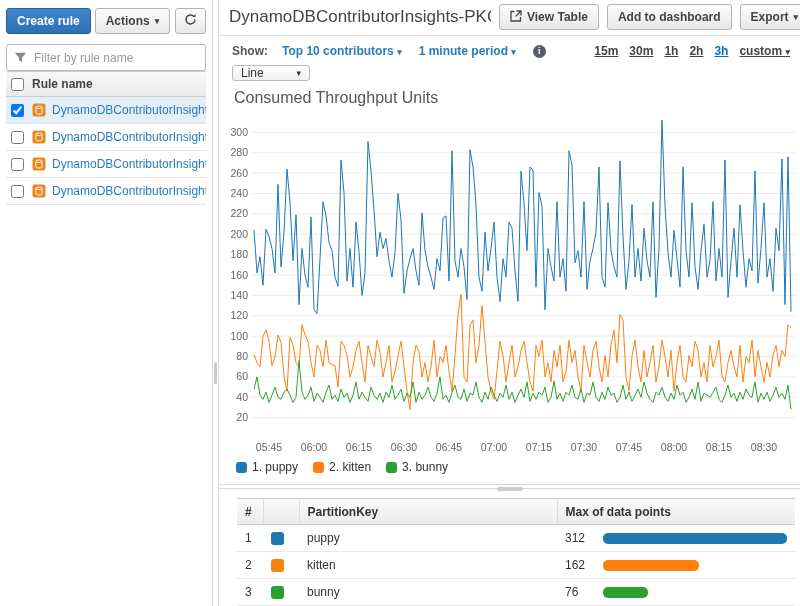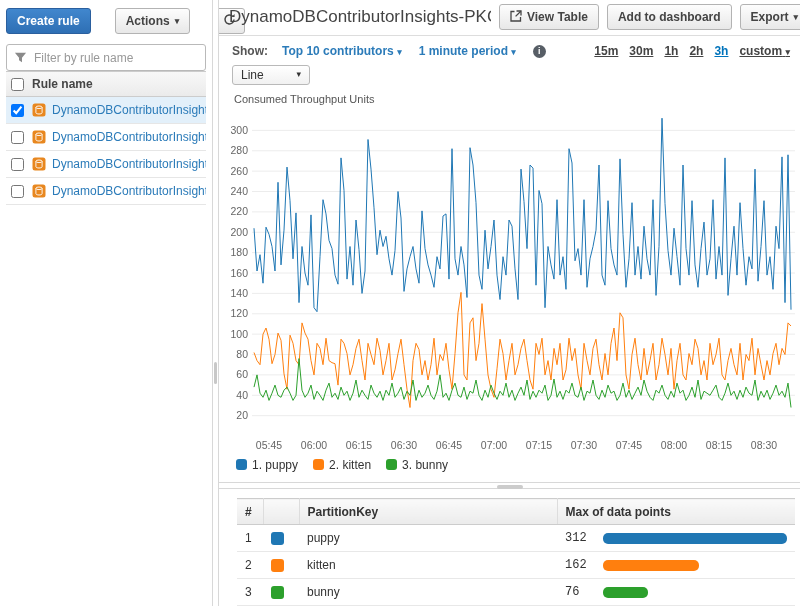--- a/index.html
+++ b/index.html
@@ -5,21 +5,21 @@
   * { box-sizing: border-box; margin: 0; padding: 0; }
   html,body { width: 800px; height: 606px; }
   body {
     font-family: "Liberation Sans", sans-serif;
     font-size: 12px; color: #333; background: #fff; overflow: hidden;
   }
   .app { display: flex; height: 100%; }
 
   
   .sidebar { width: 212px; flex-shrink: 0; padding: 8px 6px 0 6px; }
-  .toolbar { display: flex; gap: 24px; align-items: center; margin-bottom: 10px; }
+  .toolbar { display: flex; gap: 4px; align-items: center; margin-bottom: 10px; }
   .btn {
     display: inline-flex; align-items: center; gap: 5px;
     background: linear-gradient(#fdfdfd,#e8e8e8);
     border: 1px solid #b3b3b3; border-radius: 3px;
     padding: 4px 10px; font-weight: bold; color: #444; font-size: 12px;
     cursor: pointer; white-space: nowrap; height: 26px;
   }
   .btn-primary { background: linear-gradient(#4187ce,#2e6fb4); border-color: #2a5f9e; color: #fff; }
   .btn-icon { padding: 4px 8px; }
   .caret { font-size: 9px; line-height: 1; }
@@ -70,21 +70,21 @@
   .range { cursor: pointer; text-decoration: underline; }
   .range.active { color: #0073bb; text-align: center; }
 
   .select-box {
     display: inline-flex; align-items: center; justify-content: space-between;
     width: 78px; height: 25px; border: 1px solid #b9b9b9; border-radius: 3px;
     padding: 0 8px; margin: 5px 0 7px 13px;
     background: linear-gradient(#fff,#f1f1f1); color: #333; cursor: pointer;
   }
 
-  .chart-title { color: #555; font-size: 11px; margin: 1px 0 0 15px; }
+  .chart-title { color: #555; font-size: 16px; margin: 1px 0 0 15px; }
   .chart-wrap { margin-left: 9px; }
   svg text { font-family: "Liberation Sans", sans-serif; }
 
   .legend { display: flex; gap: 15px; margin: 0 0 0 17px; align-items: center; color: #333; }
   .legend-item { display: inline-flex; align-items: center; cursor: pointer; }
   .legend-sw { width: 11px; height: 11px; border-radius: 3px; display: inline-block; margin-right: 5px; }
 
   
   .table-wrap { margin: 9px 5px 0 18px; }
   table { border-collapse: collapse; width: 100%; font-size: 12px; }
@@ -93,21 +93,21 @@
     border-top: 1px solid #ccc; border-bottom: 1px solid #ccc; border-right: 1px solid #ddd;
     padding: 5px 8px; text-align: left; color: #333; font-weight: bold; height: 26px;
   }
   th:last-child { border-right: none; }
   td { padding: 5px 8px; border-bottom: 1px solid #e8e8e8; height: 27px; }
   .col-rank { width: 26px; }
   .col-sw { width: 36px; }
   .col-max { width: 216px; }
   .row-sw { width: 13px; height: 13px; border-radius: 3px; display: block; }
   .max-cell { display: flex; align-items: center; }
-  .max-val { width: 38px; font-family: Liberation Mono, monospace; }
+  .max-val { width: 38px; }
   .max-bar { height: 11px; border-radius: 5px; }
 </style>
 </head>
 <body>
 
 <div class="app">
 
   <div class="sidebar">
     <div class="toolbar">
       <button class="btn btn-primary">Create rule</button>

